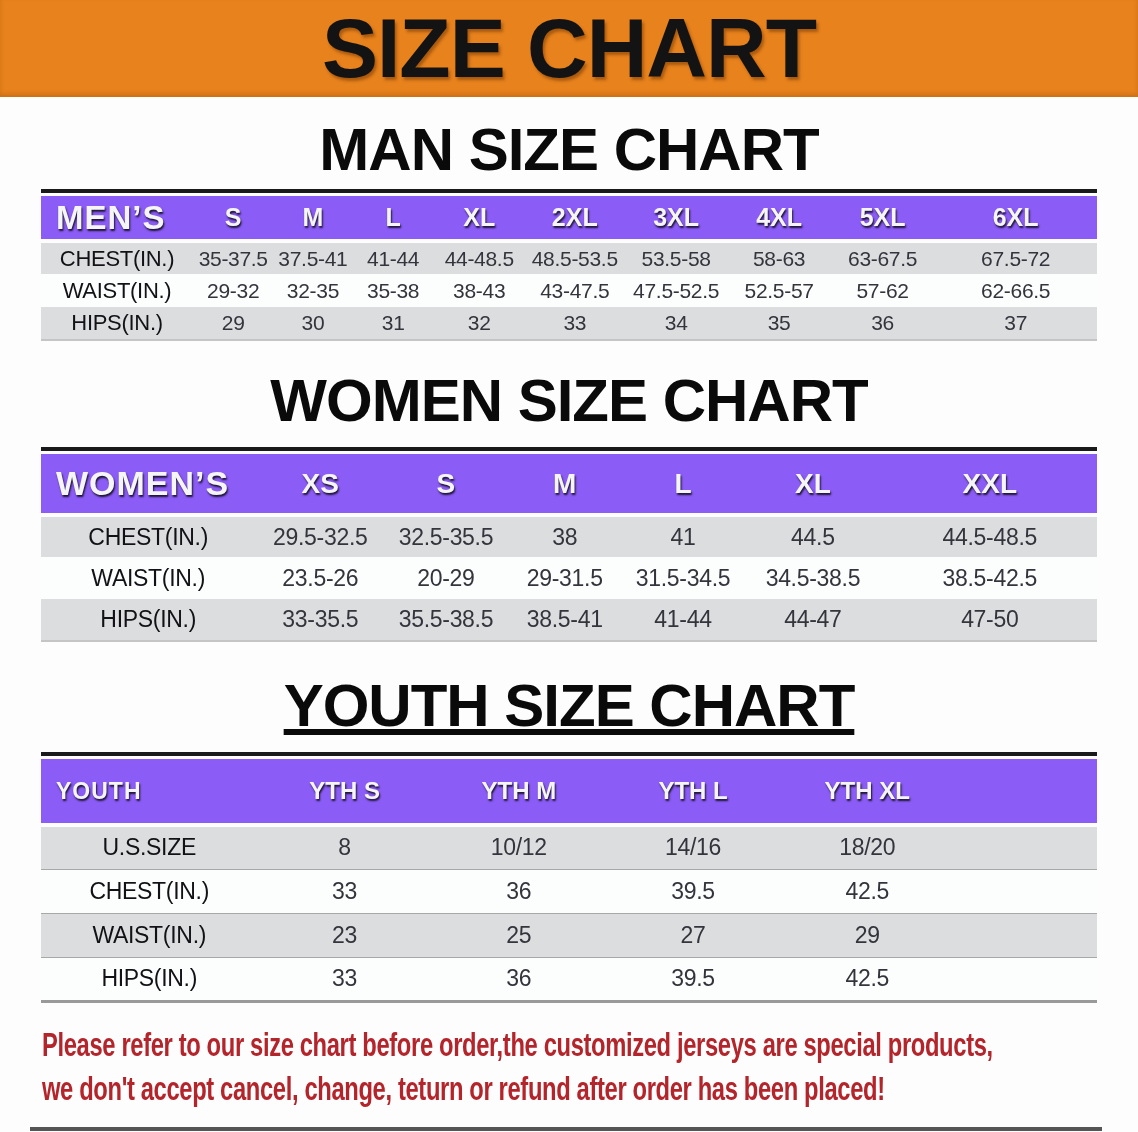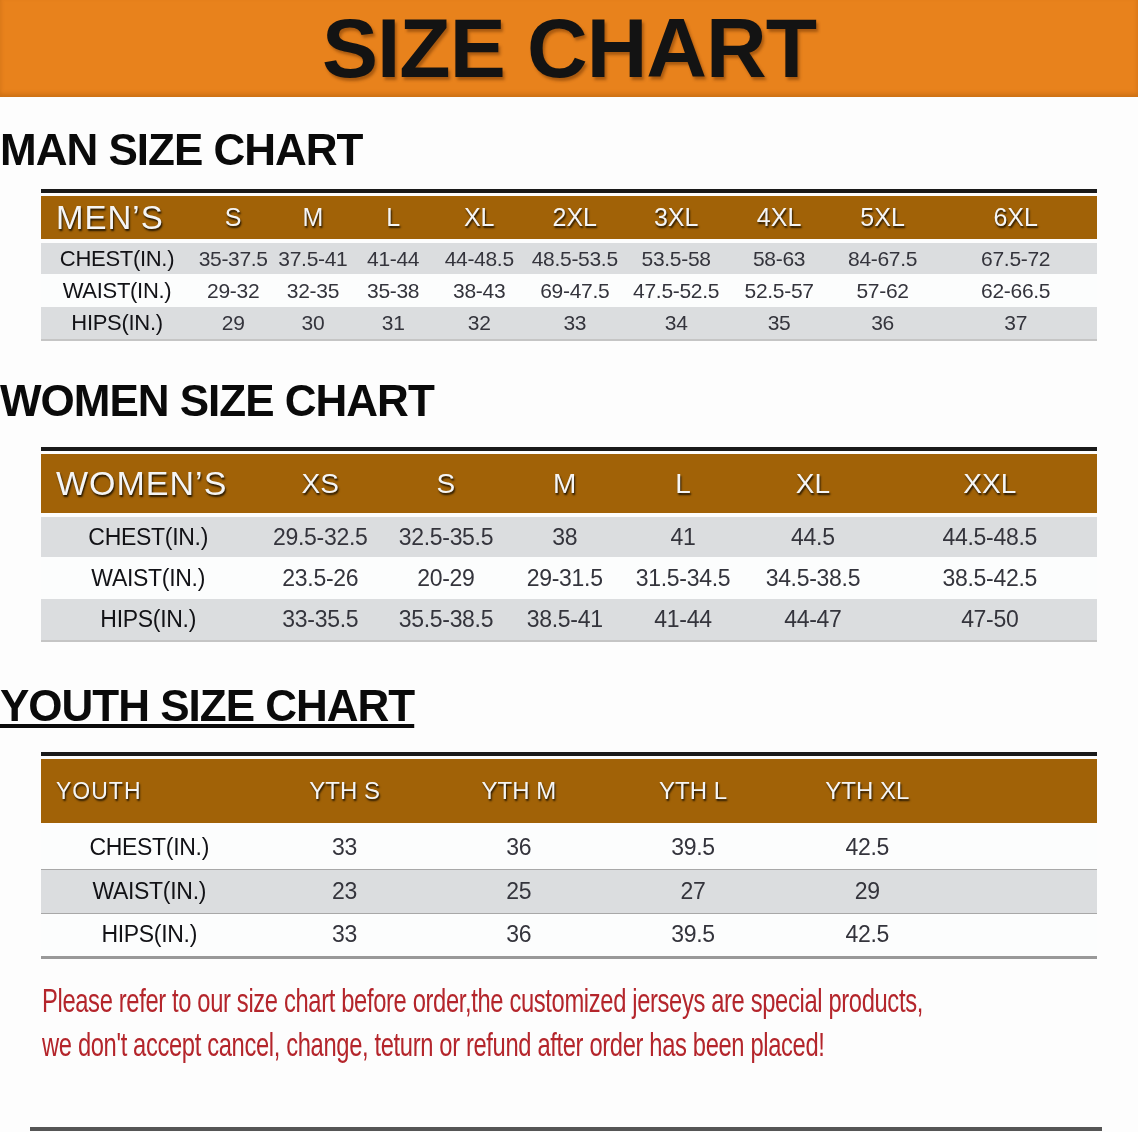--- a/index.html
+++ b/index.html
@@ -16,39 +16,39 @@
     background: #E8821C;
     display: flex; justify-content: center;
     box-shadow: inset 0 -3px 4px rgba(120,60,0,0.25);
   }
   .banner-title {
     font-size: 84px; font-weight: bold; color: #131313;
     letter-spacing: -1px; white-space: nowrap;
     text-shadow: 2px 3px 3px rgba(90,40,0,0.45);
   }
   h2.section-heading {
-    margin: 0; text-align: left;
-    font-size: 44px; line-height: 52px; height: 52px;
+    margin: 0; text-align: center;
+    font-size: 60px; line-height: 52px; height: 52px;
     font-weight: bold; color: #0a0a0a; letter-spacing: -1px;
     white-space: nowrap;
   }
   #man-heading   { margin-top: 27px; }
   #women-heading { margin-top: 34px; }
   #youth-heading { margin-top: 38px; text-decoration: underline; }
   .size-table { margin: 13px 41px 0 41px; }
   #women-table, #youth-table { margin-top: 20px; }
   .size-table::before {
     content: ""; display: block; height: 4px;
     background: #1a1a1a; margin-bottom: 3px;
   }
   .size-table table {
     width: 100%; border-collapse: collapse; table-layout: fixed;
   }
   .size-table thead th {
-    background: #a16207; color: #f5f5f5; font-weight: normal;
+    background: #8b5cf6; color: #f5f5f5; font-weight: bold;
     text-align: center; padding: 0;
     border-bottom: 4px solid #fdfdfd;
     text-shadow: 1px 2px 2px rgba(0,0,0,0.8);
     white-space: nowrap;
   }
   .size-table th.tlabel { text-align: left; padding-left: 15px; letter-spacing: 1px; }
   .size-table td {
     text-align: center; color: #34343c; padding: 0;
     letter-spacing: -0.3px; white-space: nowrap;
   }
@@ -68,21 +68,21 @@
   .t-women td { height: 42px; font-size: 23px; }
 
   .t-youth { border-bottom: 3px solid #999; }
   .t-youth thead th { height: 66px; font-size: 24px; }
   .t-youth th.tlabel { font-size: 23px; }
   .t-youth td { height: 44px; font-size: 23px; }
   .t-youth tbody tr + tr { border-top: 1px solid #a8a8a8; }
 
   .note {
     margin: 20px 38px 0 42px;
-    color: #B4252B; font-weight: normal;
+    color: #B4252B; font-weight: bold;
   }
   .note-line {
     display: block; white-space: nowrap;
     font-size: 33px; line-height: 44px; letter-spacing: -0.5px;
     transform: scaleX(0.72); transform-origin: left center;
   }
   .bottom-edge {
     position: absolute; left: 30px; right: 36px; bottom: 1px;
     height: 4px; background: #555;
   }
@@ -126,30 +126,30 @@
       <tbody>
         <tr class="alt">
           <td class="rlabel">CHEST(IN.)</td>
           <td>35-37.5</td>
           <td>37.5-41</td>
           <td>41-44</td>
           <td>44-48.5</td>
           <td>48.5-53.5</td>
           <td>53.5-58</td>
           <td>58-63</td>
-          <td>84-67.5</td>
+          <td>63-67.5</td>
           <td>67.5-72</td>
         </tr>
         <tr>
           <td class="rlabel">WAIST(IN.)</td>
           <td>29-32</td>
           <td>32-35</td>
           <td>35-38</td>
           <td>38-43</td>
-          <td>69-47.5</td>
+          <td>43-47.5</td>
           <td>47.5-52.5</td>
           <td>52.5-57</td>
           <td>57-62</td>
           <td>62-66.5</td>
         </tr>
         <tr class="alt">
           <td class="rlabel">HIPS(IN.)</td>
           <td>29</td>
           <td>30</td>
           <td>31</td>
@@ -234,20 +234,28 @@
         <tr>
           <th class="tlabel">YOUTH</th>
           <th>YTH S</th>
           <th>YTH M</th>
           <th>YTH L</th>
           <th>YTH XL</th>
           <th></th>
         </tr>
       </thead>
       <tbody>
+        <tr class="alt">
+          <td class="rlabel">U.S.SIZE</td>
+          <td>8</td>
+          <td>10/12</td>
+          <td>14/16</td>
+          <td>18/20</td>
+          <td></td>
+        </tr>
         <tr>
           <td class="rlabel">CHEST(IN.)</td>
           <td>33</td>
           <td>36</td>
           <td>39.5</td>
           <td>42.5</td>
           <td></td>
         </tr>
         <tr class="alt">
           <td class="rlabel">WAIST(IN.)</td>

